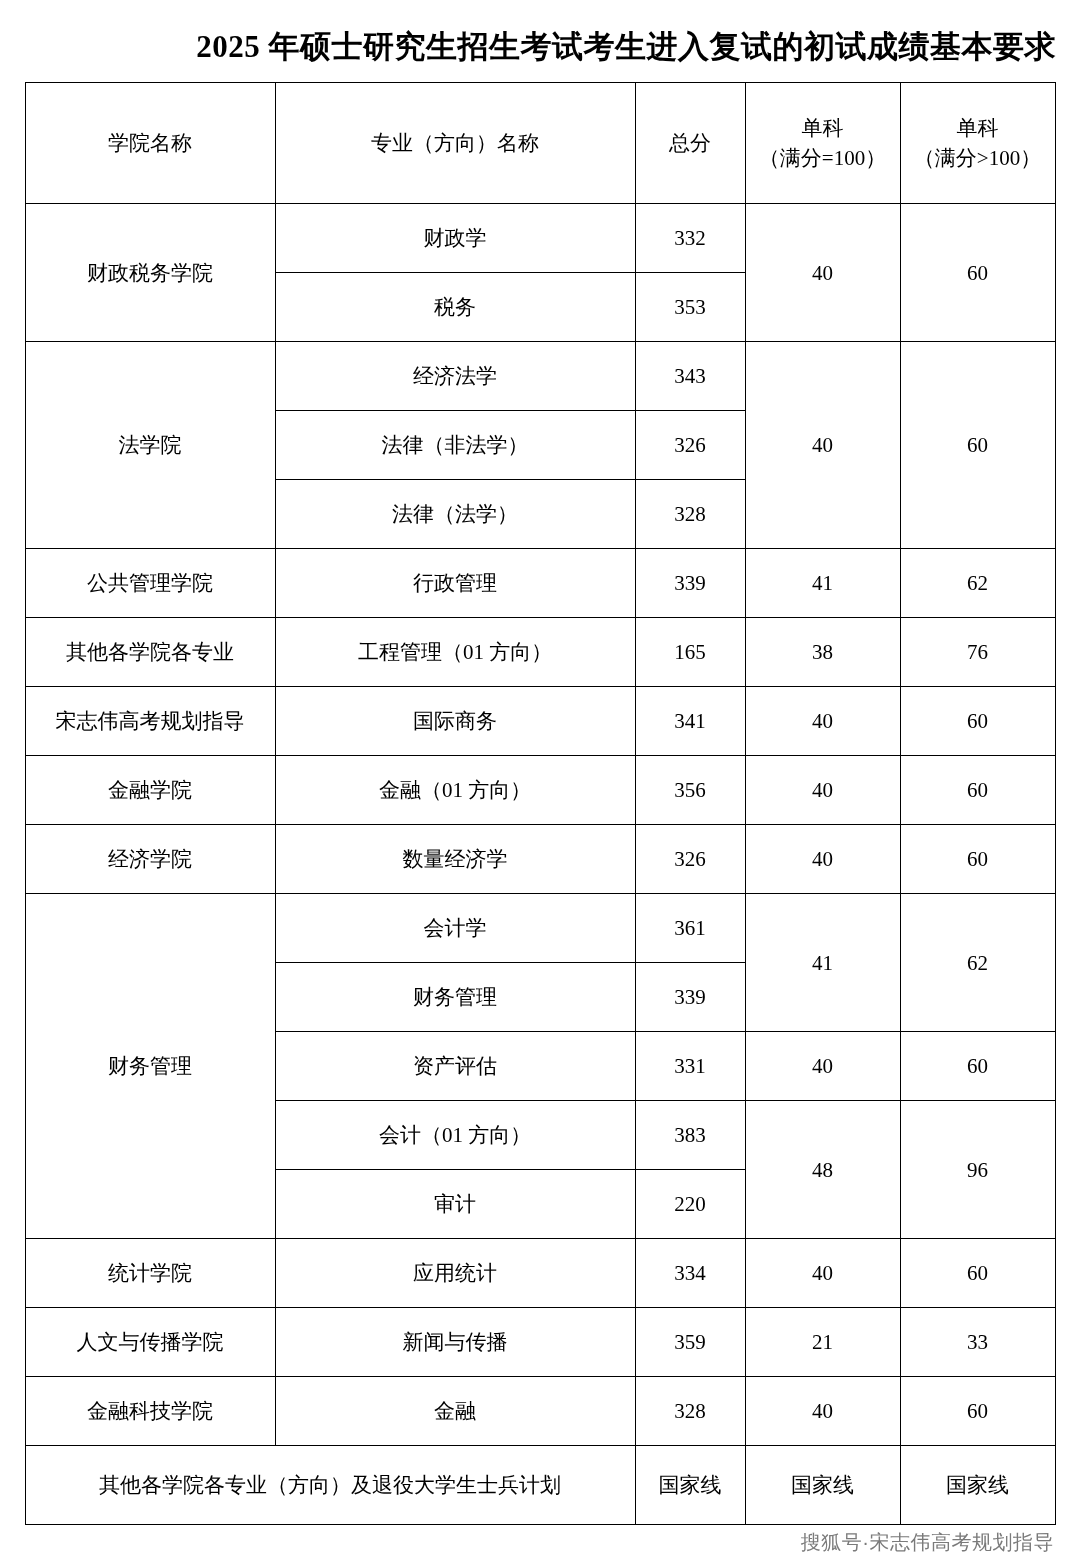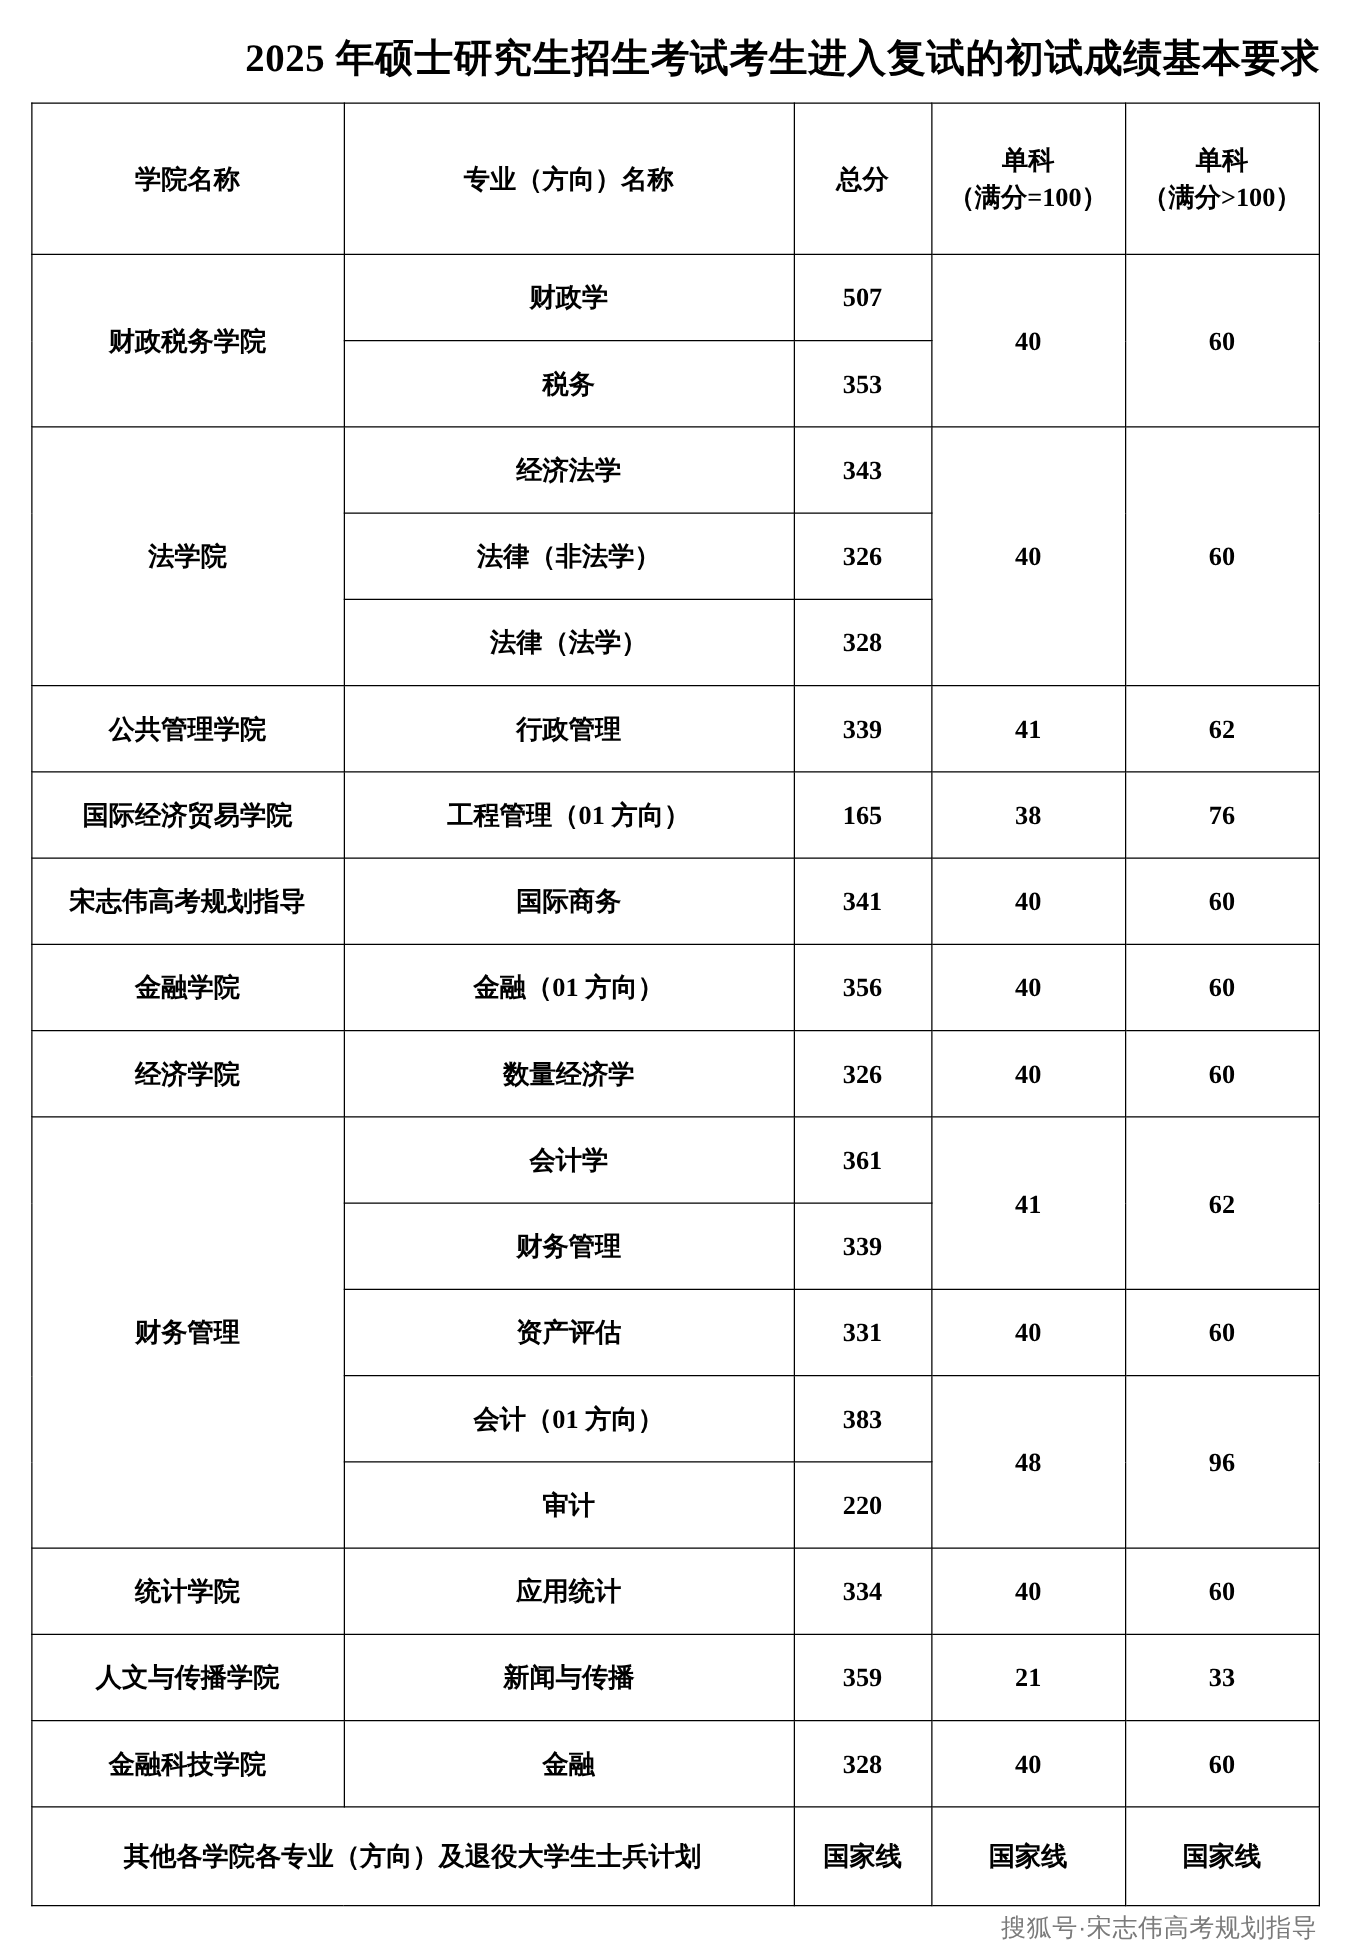--- a/index.html
+++ b/index.html
@@ -30,21 +30,20 @@
     line-height: 46px;
     margin: 4px 0 12px 0;
     white-space: nowrap;
     font-family: "Liberation Serif", "DejaVu Serif", serif;
   }
   table.score-table {
     border-collapse: collapse;
     width: 1030px;
     margin: 8px auto;
     table-layout: fixed;
-    font-weight: bold;
   }
   table.score-table td {
     border: 1.6px solid #000000;
     text-align: center;
     vertical-align: middle;
     font-size: 21px;
     line-height: 30px;
     padding: 6px 4px;
     font-family: "Liberation Serif", "DejaVu Serif", serif;
   }
@@ -111,21 +110,21 @@
         </td>
         <td>
           <div>单科</div>
           <div>（满分&gt;100）</div>
         </td>
       </tr>
 
     <tr class="row-cell">
           <td class="left" rowspan="2">财政税务学院</td>
           <td class="left">财政学</td>
-          <td>507</td>
+          <td>332</td>
           <td rowspan="2">40</td>
           <td rowspan="2">60</td>
         </tr>
         <tr class="row-cell">
           <td class="left">税务</td>
           <td>353</td>
         </tr>
         <tr class="row-cell">
           <td class="left" rowspan="3">法学院</td>
           <td class="left">经济法学</td>
@@ -142,21 +141,21 @@
           <td>328</td>
         </tr>
         <tr class="row-cell">
           <td class="left" rowspan="1">公共管理学院</td>
           <td class="left">行政管理</td>
           <td>339</td>
           <td rowspan="1">41</td>
           <td rowspan="1">62</td>
         </tr>
         <tr class="row-cell">
-          <td class="left" rowspan="1">国际经济贸易学院</td>
+          <td class="left" rowspan="1">其他各学院各专业</td>
           <td class="left">工程管理（01 方向）</td>
           <td>165</td>
           <td rowspan="1">38</td>
           <td rowspan="1">76</td>
         </tr>
         <tr class="row-cell">
           <td class="left" rowspan="1">宋志伟高考规划指导</td>
           <td class="left">国际商务</td>
           <td>341</td>
           <td rowspan="1">40</td>

